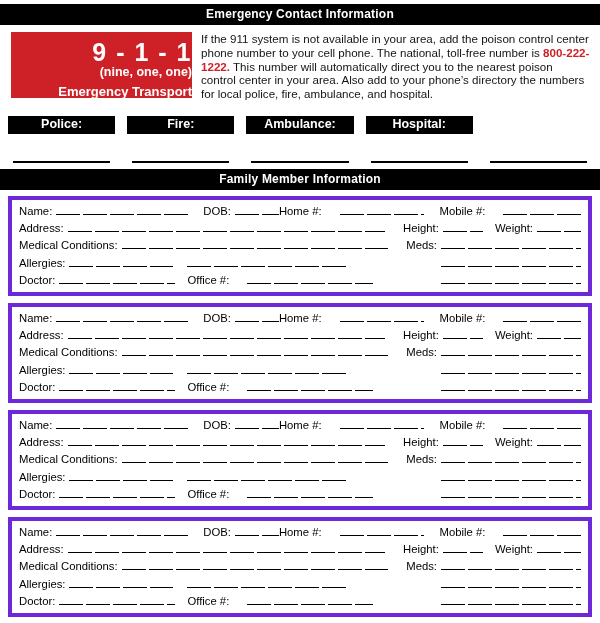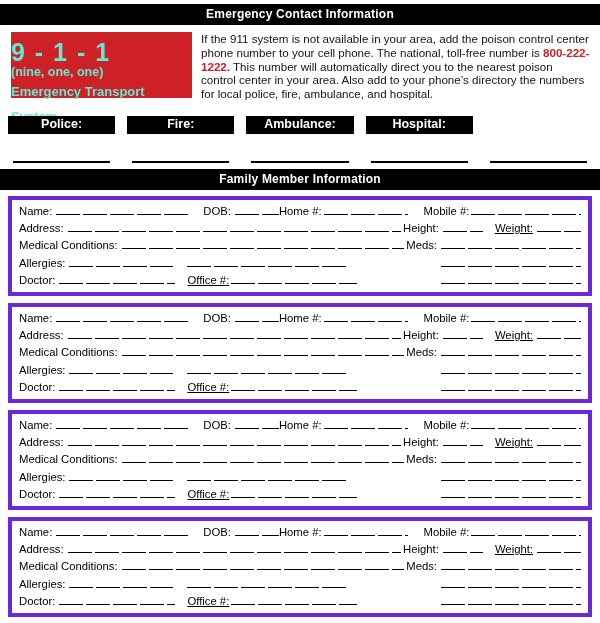--- a/index.html
+++ b/index.html
@@ -12,22 +12,22 @@
   .hbar {
     background:#000; color:#fff; font-weight:700; font-size:12px;
     text-align:center; padding:3px 0 4px; letter-spacing:0.2px;
   }
   .hbar-top { margin-top:4px; }
   .hbar-family { margin-top:6px; }
 
   
   .intro { display:flex; gap:9px; margin:7px 10px 0 11px; }
   .red-box {
-    flex:0 0 181px; height:66px; background:#CE2127; color:#5eead4;
-    text-align:left; padding-top:7px;
+    flex:0 0 181px; height:66px; background:#CE2127; color:#ffffff;
+    text-align:right; padding-top:7px;
   }
   .nine11 { font-size:25px; font-weight:700; line-height:27px; letter-spacing:1.5px; }
   .nine-sub { font-size:12.5px; font-weight:700; line-height:13px; }
   .nine-cap { font-size:13px; font-weight:700; line-height:25px; }
   .intro-text { flex:1; font-size:11.6px; line-height:13.8px; color:#141414; }
   .red-strong { color:#CE2127; font-weight:700; }
 
   
   .contact-bars, .contact-lines {
     display:grid; grid-template-columns:repeat(5,1fr); column-gap:12px;
@@ -52,21 +52,21 @@
   .line {
     height:10px;
     background-image:repeating-linear-gradient(to right,#000 0 24px,transparent 24px 27px);
     background-size:100% 1px; background-repeat:no-repeat; background-position:left bottom;
   }
   .grow { flex:1 1 auto; }
   .sp { flex:1 1 auto; }
   .w133{width:133px;} .w44{width:44px;} .w84{width:84px;} .w40{width:40px;}
   .w140{width:140px;} .w104{width:104px;} .w160{width:160px;} .w116{width:116px;}
   .w126{width:126px;}
-  .ml4{margin-left:4px;} .ml6{margin-left:2px;} .ml12{margin-left:12px;text-decoration:underline;}
+  .ml4{margin-left:4px;} .ml6{margin-left:18px;} .ml12{margin-left:12px;}
   .ml14{margin-left:14px;} .ml16{margin-left:16px;} .ml18{}
 </style>
 </head>
 <body>
 
 <div class="page">
 
   <div class="hbar hbar-top">
     <span>Emergency Contact Information</span>
   </div>

